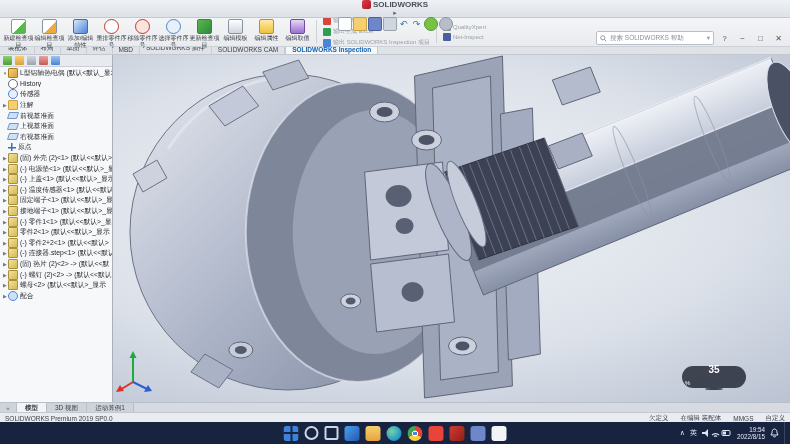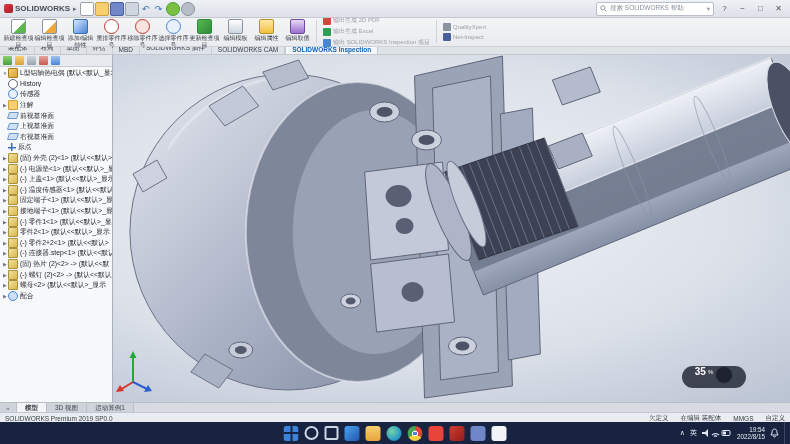--- a/index.html
+++ b/index.html
@@ -2,21 +2,21 @@
 <html><head>
 <meta charset="utf-8">
 <style>
   html,body{margin:0;padding:0;}
   body{width:790px;height:444px;position:relative;overflow:hidden;
        font-family:"Liberation Sans","DejaVu Sans",sans-serif;background:#fff;}
 
   
   .titlebar{position:absolute;left:0;top:0;right:0;height:17px;
     background:linear-gradient(#eef1f5,#dde1e8);border-bottom:1px solid #c2c7d0;
-    display:flex;align-items:center;padding:0 4px;z-index:9;}
+    display:flex;align-items:center;padding:0 4px;z-index:9;flex-direction:column;}
   .sw-logo{display:flex;align-items:center;gap:2px;font-size:8px;font-weight:bold;color:#4a4f57;flex:none;}
   .sw-mark{width:9px;height:9px;border-radius:2px;background:linear-gradient(135deg,#e63946,#a31c27);flex:none;}
   .menu-arrow{color:#667;font-size:7px;margin:0 3px;flex:none;}
   .qat{display:flex;align-items:center;gap:1px;flex:none;}
   .qat-ic{width:12px;height:12px;border-radius:2px;display:inline-block;}
   [data-icon="new-doc"]{background:#fdfefe;border:1px solid #9aa3ad;}
   [data-icon="open"]{background:#f7cf6e;border:1px solid #c9a13f;}
   [data-icon="save"]{background:#6f87c9;border:1px solid #4a5f9e;}
   [data-icon="print"]{background:#cfd6df;border:1px solid #9aa3ad;}
   [data-icon="undo"],[data-icon="redo"]{color:#3a6fb0;font-size:9px;line-height:12px;text-align:center;}
@@ -94,22 +94,22 @@
   [data-icon="part"]{background:linear-gradient(135deg,#f2e2a0,#d8b84e);border:1px solid #a9903f;}
   [data-icon="mates"]{background:#cfe0f5;border:1px solid #4a84d8;border-radius:50%;}
   .tl{overflow:hidden;text-overflow:clip;}
 
   
   .viewport{flex:1;position:relative;overflow:hidden;
     background:radial-gradient(ellipse 130% 110% at 42% 45%,#f0f2f6 0%,#dde2ea 38%,#b9c2d2 68%,#8c99af 100%);}
   .model{position:absolute;left:0;top:0;width:100%;height:100%;}
   .triad{position:absolute;left:2px;bottom:6px;width:42px;height:48px;}
   .zoom-badge{position:absolute;right:44px;bottom:14px;height:22px;min-width:58px;
-    background:rgba(43,48,62,.88);border-radius:11px;display:flex;
-    justify-content:center;gap:2px;color:#fff;font-size:10px;font-weight:bold;padding:0 3px;}
+    background:rgba(43,48,62,.88);border-radius:11px;display:flex;align-items:center;
+    justify-content:center;gap:2px;color:#fff;font-size:10px;font-weight:bold;padding:0 3px;flex-direction:column;}
   .zoom-badge .pct{font-size:6px;align-self:flex-start;margin-top:3px;font-weight:normal;}
   .zoom-badge .batt{width:16px;height:16px;border-radius:50%;background:#1d222e;border:1px solid #3a4152;
     display:inline-block;}
 
   
   .doctabs{position:absolute;top:402px;left:0;right:0;height:10px;background:#d7dbe1;display:flex;
     align-items:stretch;font-size:6.5px;color:#3c4048;border-top:1px solid #b9bfc9;z-index:7;}
   .dt-nav{width:16px;display:flex;align-items:center;justify-content:center;color:#667;font-size:6px;
     background:#cfd4db;border-right:1px solid #b9bfc9;}
   .dtab{padding:0 8px;display:flex;align-items:center;border-right:1px solid #b9bfc9;background:#cfd4db;white-space:nowrap;}

